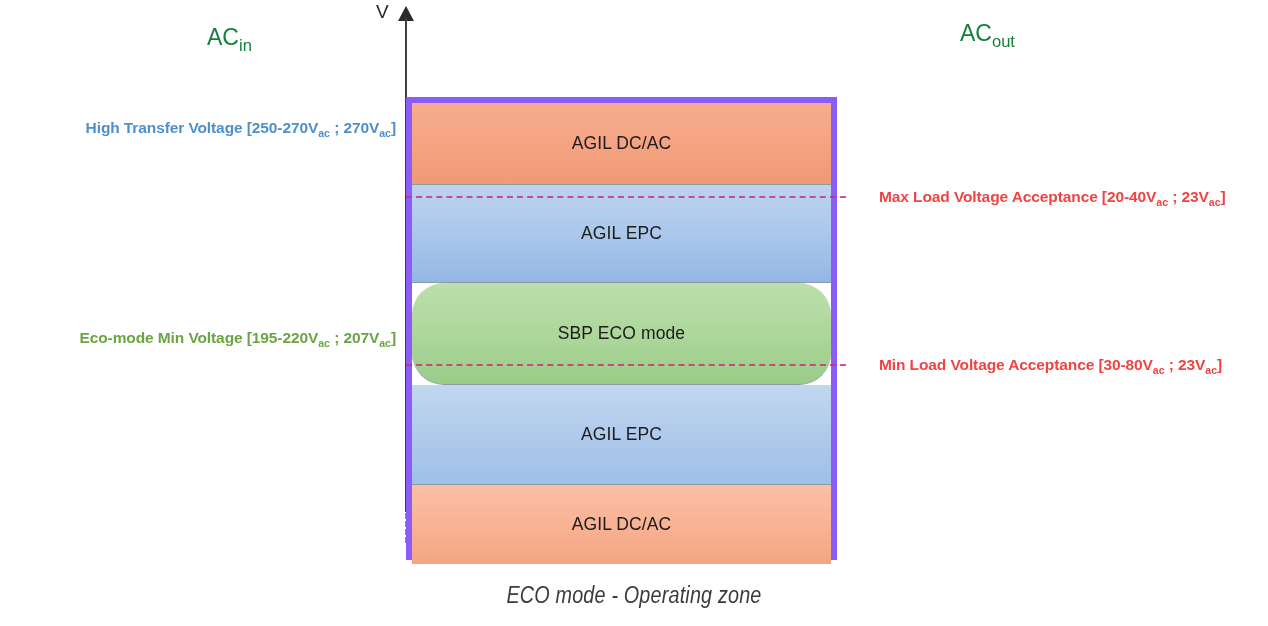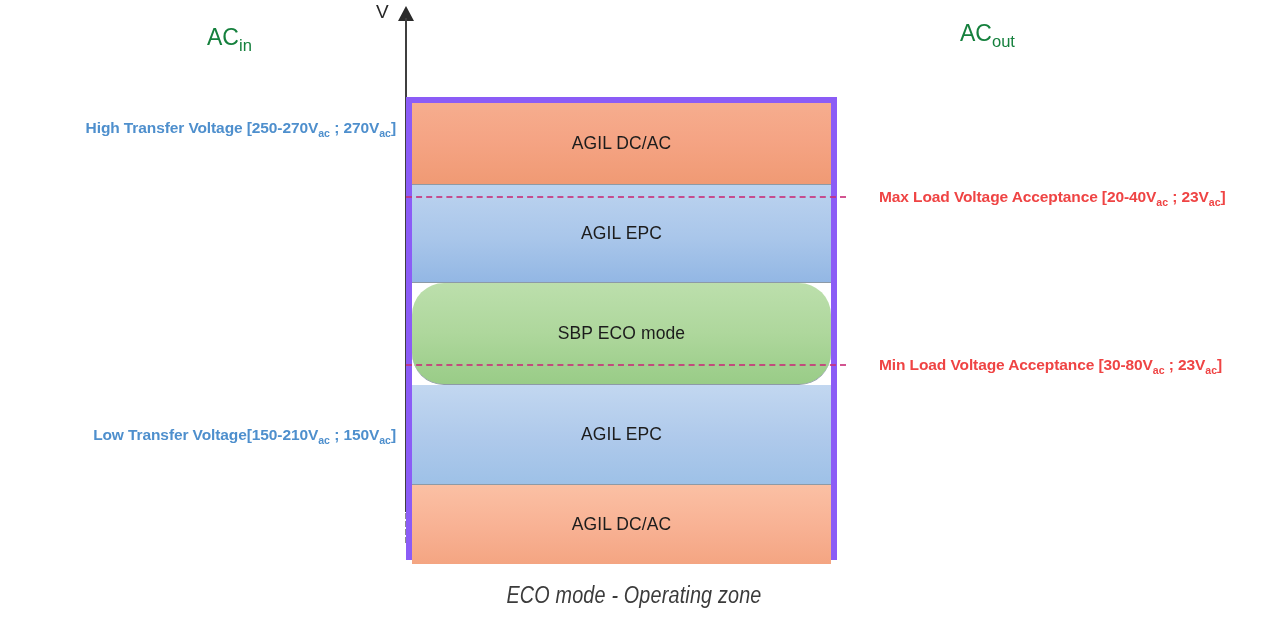--- a/index.html
+++ b/index.html
@@ -210,24 +210,24 @@
   </div>
 
   <div class="threshold" style="top:196px;"></div>
   <div class="threshold" style="top:364px;"></div>
 
   <div class="anno left blue" style="right:872px; top:120px;">
     <span class="txt"><span>High Transfer Voltage [250-270V</span><span class="sub">ac</span><span> ; 270V</span><span class="sub">ac</span><span>]</span></span>
   </div>
 
 
-
-  <div class="anno left blue" style="right:872px; top:427px;">
-    <span class="txt"><span>Low Transfer Voltage[150-210V</span><span class="sub">ac</span><span> ; 150V</span><span class="sub">ac</span><span>]</span></span>
-  </div>
+  <div class="anno left green" style="right:872px; top:330px;">
+    <span class="txt"><span>Eco-mode Min Voltage [195-220V</span><span class="sub">ac</span><span> ; 207V</span><span class="sub">ac</span><span>]</span></span>
+  </div>
+
 
   <div class="anno right red" style="left:849px; top:189px;">
     <span class="txt"><span>Max Load Voltage Acceptance [20-40V</span><span class="sub">ac</span><span> ; 23V</span><span class="sub">ac</span><span>]</span></span>
   </div>
 
   <div class="anno right red" style="left:849px; top:357px;">
     <span class="txt"><span>Min Load Voltage Acceptance [30-80V</span><span class="sub">ac</span><span> ; 23V</span><span class="sub">ac</span><span>]</span></span>
   </div>
 
   <div class="caption">ECO mode - Operating zone</div>

